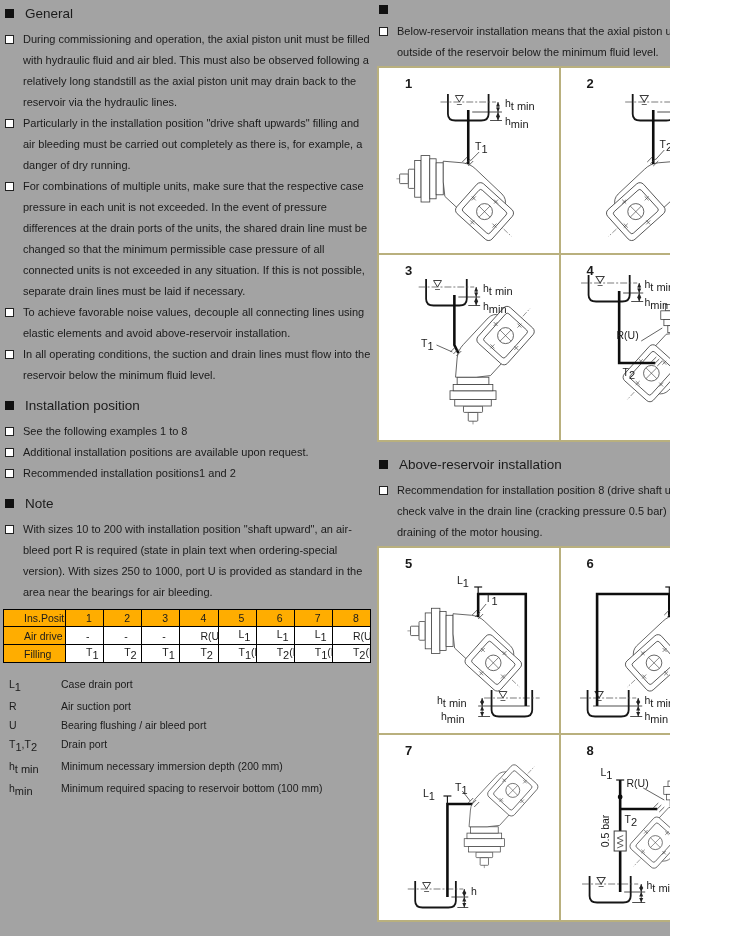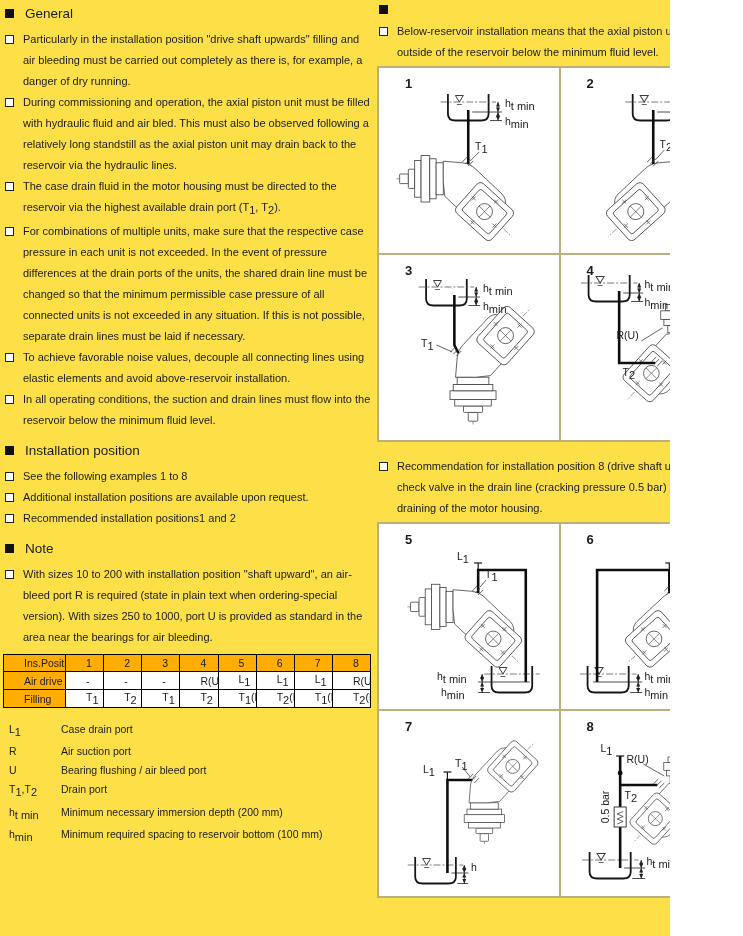--- a/index.html
+++ b/index.html
@@ -1,16 +1,16 @@
 <!DOCTYPE html>
 <html><head>
 <meta charset="utf-8">
 <style>
   html,body{margin:0;padding:0;}
-  .page{position:relative;width:670px;height:936px;background:#fde047;overflow:hidden;
+  .page{position:relative;width:670px;height:936px;background:#a3a3a3;overflow:hidden;
         font-family:"Liberation Sans","DejaVu Sans",sans-serif;color:#1b1b1b;}
   .col{position:absolute;top:0;}
   .col-left{left:3px;width:368px;}
   .col-right{left:377px;width:366px;}
 
   .shead{display:flex;align-items:center;font-size:13.5px;line-height:17px;margin:5px 0 7px 0;}
   .shead .fsq{width:9px;height:9px;background:#111;margin:0 11px 0 2px;flex:none;}
   .sect{margin-bottom:11px;}
   .bullet{display:flex;align-items:flex-start;}
   .bullet .sq{width:7px;height:7px;border:1.3px solid #222;margin:6px 9px 0 2px;flex:none;background:#fff;}
@@ -86,29 +86,25 @@
 
   <div class="col col-left">
 
     <div class="sect">
       <div class="shead">
         <span class="fsq"></span>
         <span>General</span>
       </div>
       <div class="bullet">
           <span class="sq"></span>
+          <div class="btext">During commissioning and operation, the axial piston unit must be filled with hydraulic fluid and air bled. This must also be observed following a relatively long standstill as the axial piston unit may drain back to the reservoir via the hydraulic lines.</div>
+        </div>
+      <div class="bullet">
+          <span class="sq"></span>
           <div class="btext">Particularly in the installation position "drive shaft upwards" filling and air bleeding must be carried out completely as there is, for example, a danger of dry running.</div>
-        </div>
-      <div class="bullet">
-          <span class="sq"></span>
-          <div class="btext">During commissioning and operation, the axial piston unit must be filled with hydraulic fluid and air bled. This must also be observed following a relatively long standstill as the axial piston unit may drain back to the reservoir via the hydraulic lines.</div>
-        </div>
-      <div class="bullet">
-          <span class="sq"></span>
-          <div class="btext">The case drain fluid in the motor housing must be directed to the reservoir via the highest available drain port (T<sub>1</sub>, T<sub>2</sub>).</div>
         </div>
       <div class="bullet">
           <span class="sq"></span>
           <div class="btext">For combinations of multiple units, make sure that the respective case pressure in each unit is not exceeded. In the event of pressure differences at the drain ports of the units, the shared drain line must be changed so that the minimum permissible case pressure of all connected units is not exceeded in any situation. If this is not possible, separate drain lines must be laid if necessary.</div>
         </div>
       <div class="bullet">
           <span class="sq"></span>
           <div class="btext">To achieve favorable noise values, decouple all connecting lines using elastic elements and avoid above-reservoir installation.</div>
         </div>
       <div class="bullet">
@@ -318,20 +314,24 @@
         </svg>
         <span class="num" style="left:26px;top:8px">4</span>
         <span class="plabel" style="left:56px;top:74px">R(U)</span>
         <span class="plabel" style="left:62px;top:111px">T<sub>2</sub></span>
         <span class="plabel" style="left:84px;top:23px">h<sub>t min</sub></span>
         <span class="plabel" style="left:84px;top:41px">h<sub>min</sub></span>
       </div>
     </div>
 
     <div style="margin-top:14px">
+      <div class="shead">
+        <span class="fsq"></span>
+        <span>Above-reservoir installation</span>
+      </div>
       <div class="bullet">
           <span class="sq"></span>
           <div class="btext">Recommendation for installation position 8 (drive shaft upward), A check valve in the drain line (cracking pressure 0.5 bar) can prevent draining of the motor housing.</div>
         </div>
     </div>
 
     <div class="fig">
 
       <div class="cell bb br">
         <svg class="pnl" viewBox="0 0 181 185" preserveAspectRatio="none">

